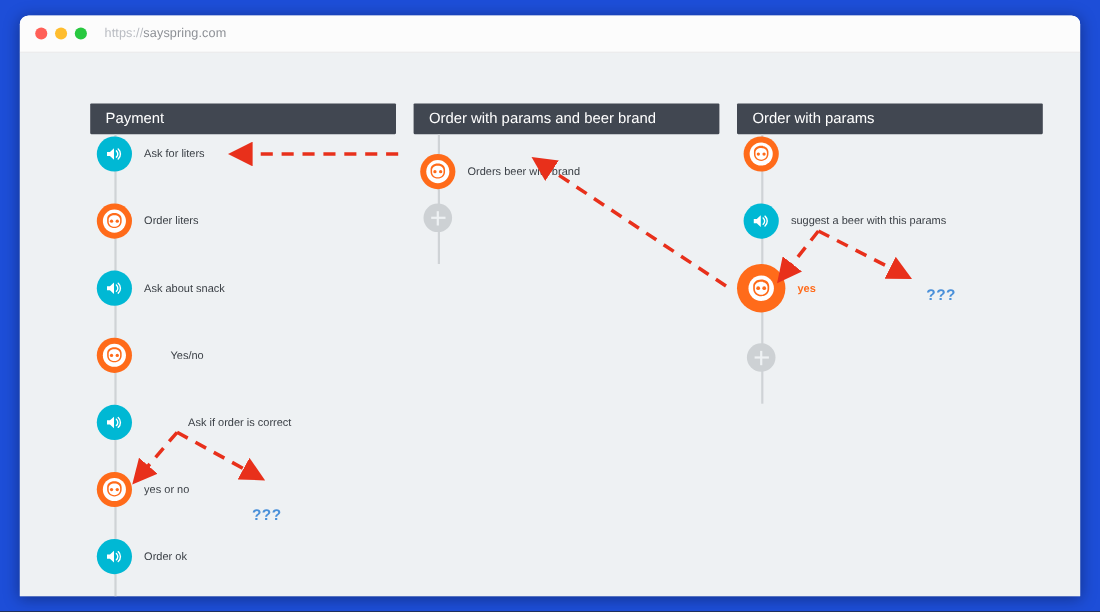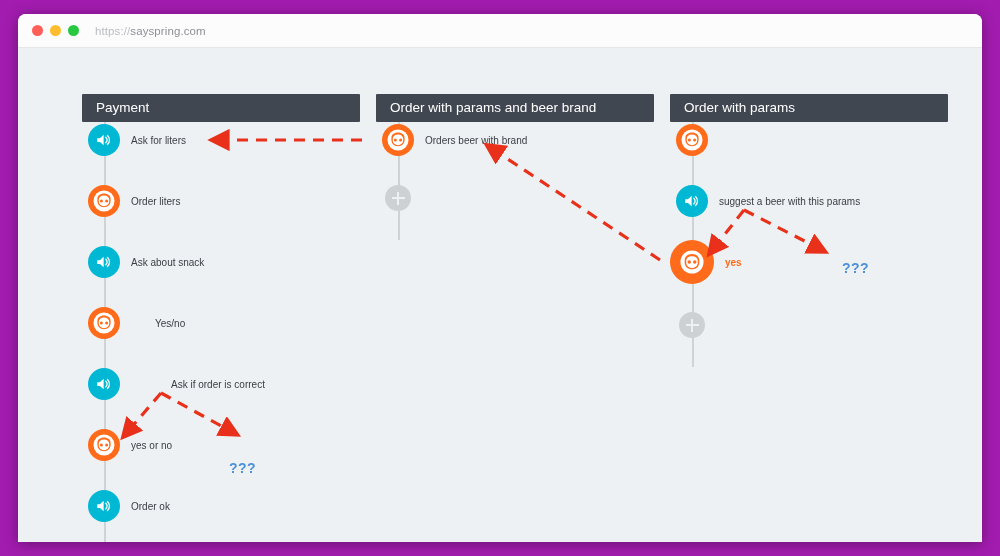--- a/index.html
+++ b/index.html
@@ -2,21 +2,21 @@
 <html><head>
 <meta charset="utf-8">
 <style>
   * { box-sizing: border-box; margin: 0; padding: 0; }
   html, body {
     width: 1000px; height: 556px;
     background: #000000;
     font-family: "Liberation Sans", sans-serif;
     overflow: hidden;
   }
-  #root { position: relative; width: 1000px; height: 556px; background: #a21caf; }
+  #root { position: relative; width: 1000px; height: 556px; background: #1d4ed8; }
 
   
   .browser {
     position: absolute;
     left: 18px; top: 14px;
     width: 964px; height: 528px;
     background: #ffffff;
     border-radius: 8px 8px 0 0;
     overflow: hidden;
     box-shadow: 0 2px 14px rgba(0,0,0,0.35);
@@ -236,21 +236,21 @@
         <span class="node-label">Order ok</span>
       </div>
 
       <div class="qmarks" style="left:211px; top:412px;">???</div>
 
       <div class="column" style="left:358px; width:278px;">
         <div class="col-header">Order with params and beer brand</div>
         <div class="col-track" style="left:22px; height:118px;"></div>
       </div>
 
-      <div class="node" style="left:364px; top:76px;">
+      <div class="node" style="left:364px; top:92px;">
         <span class="node-icon user">
           <svg width="32" height="32" viewBox="0 0 32 32" aria-hidden="true">
             <circle cx="16" cy="16" r="14" fill="#ff6b1a"></circle>
             <circle cx="16" cy="16" r="10.5" fill="#ffffff"></circle>
             <path d="M16 8.6c-4 0-6.6 2.3-6.6 5.4v2.1c0 3.6 2.9 6.2 6.6 6.2s6.6-2.6 6.6-6.2v-2.1c0-3.1-2.6-5.4-6.6-5.4z" fill="#ff6b1a"></path>
             <path d="M16 10.6c-3.2 0-5.2 1.8-5.2 4v1.7c0 2.9 2.3 4.9 5.2 4.9s5.2-2 5.2-4.9v-1.7c0-2.2-2-4-5.2-4z" fill="#ffffff"></path>
             <circle cx="13.4" cy="16.1" r="1.5" fill="#ff6b1a"></circle>
             <circle cx="18.6" cy="16.1" r="1.5" fill="#ff6b1a"></circle>
           </svg>
         </span>

